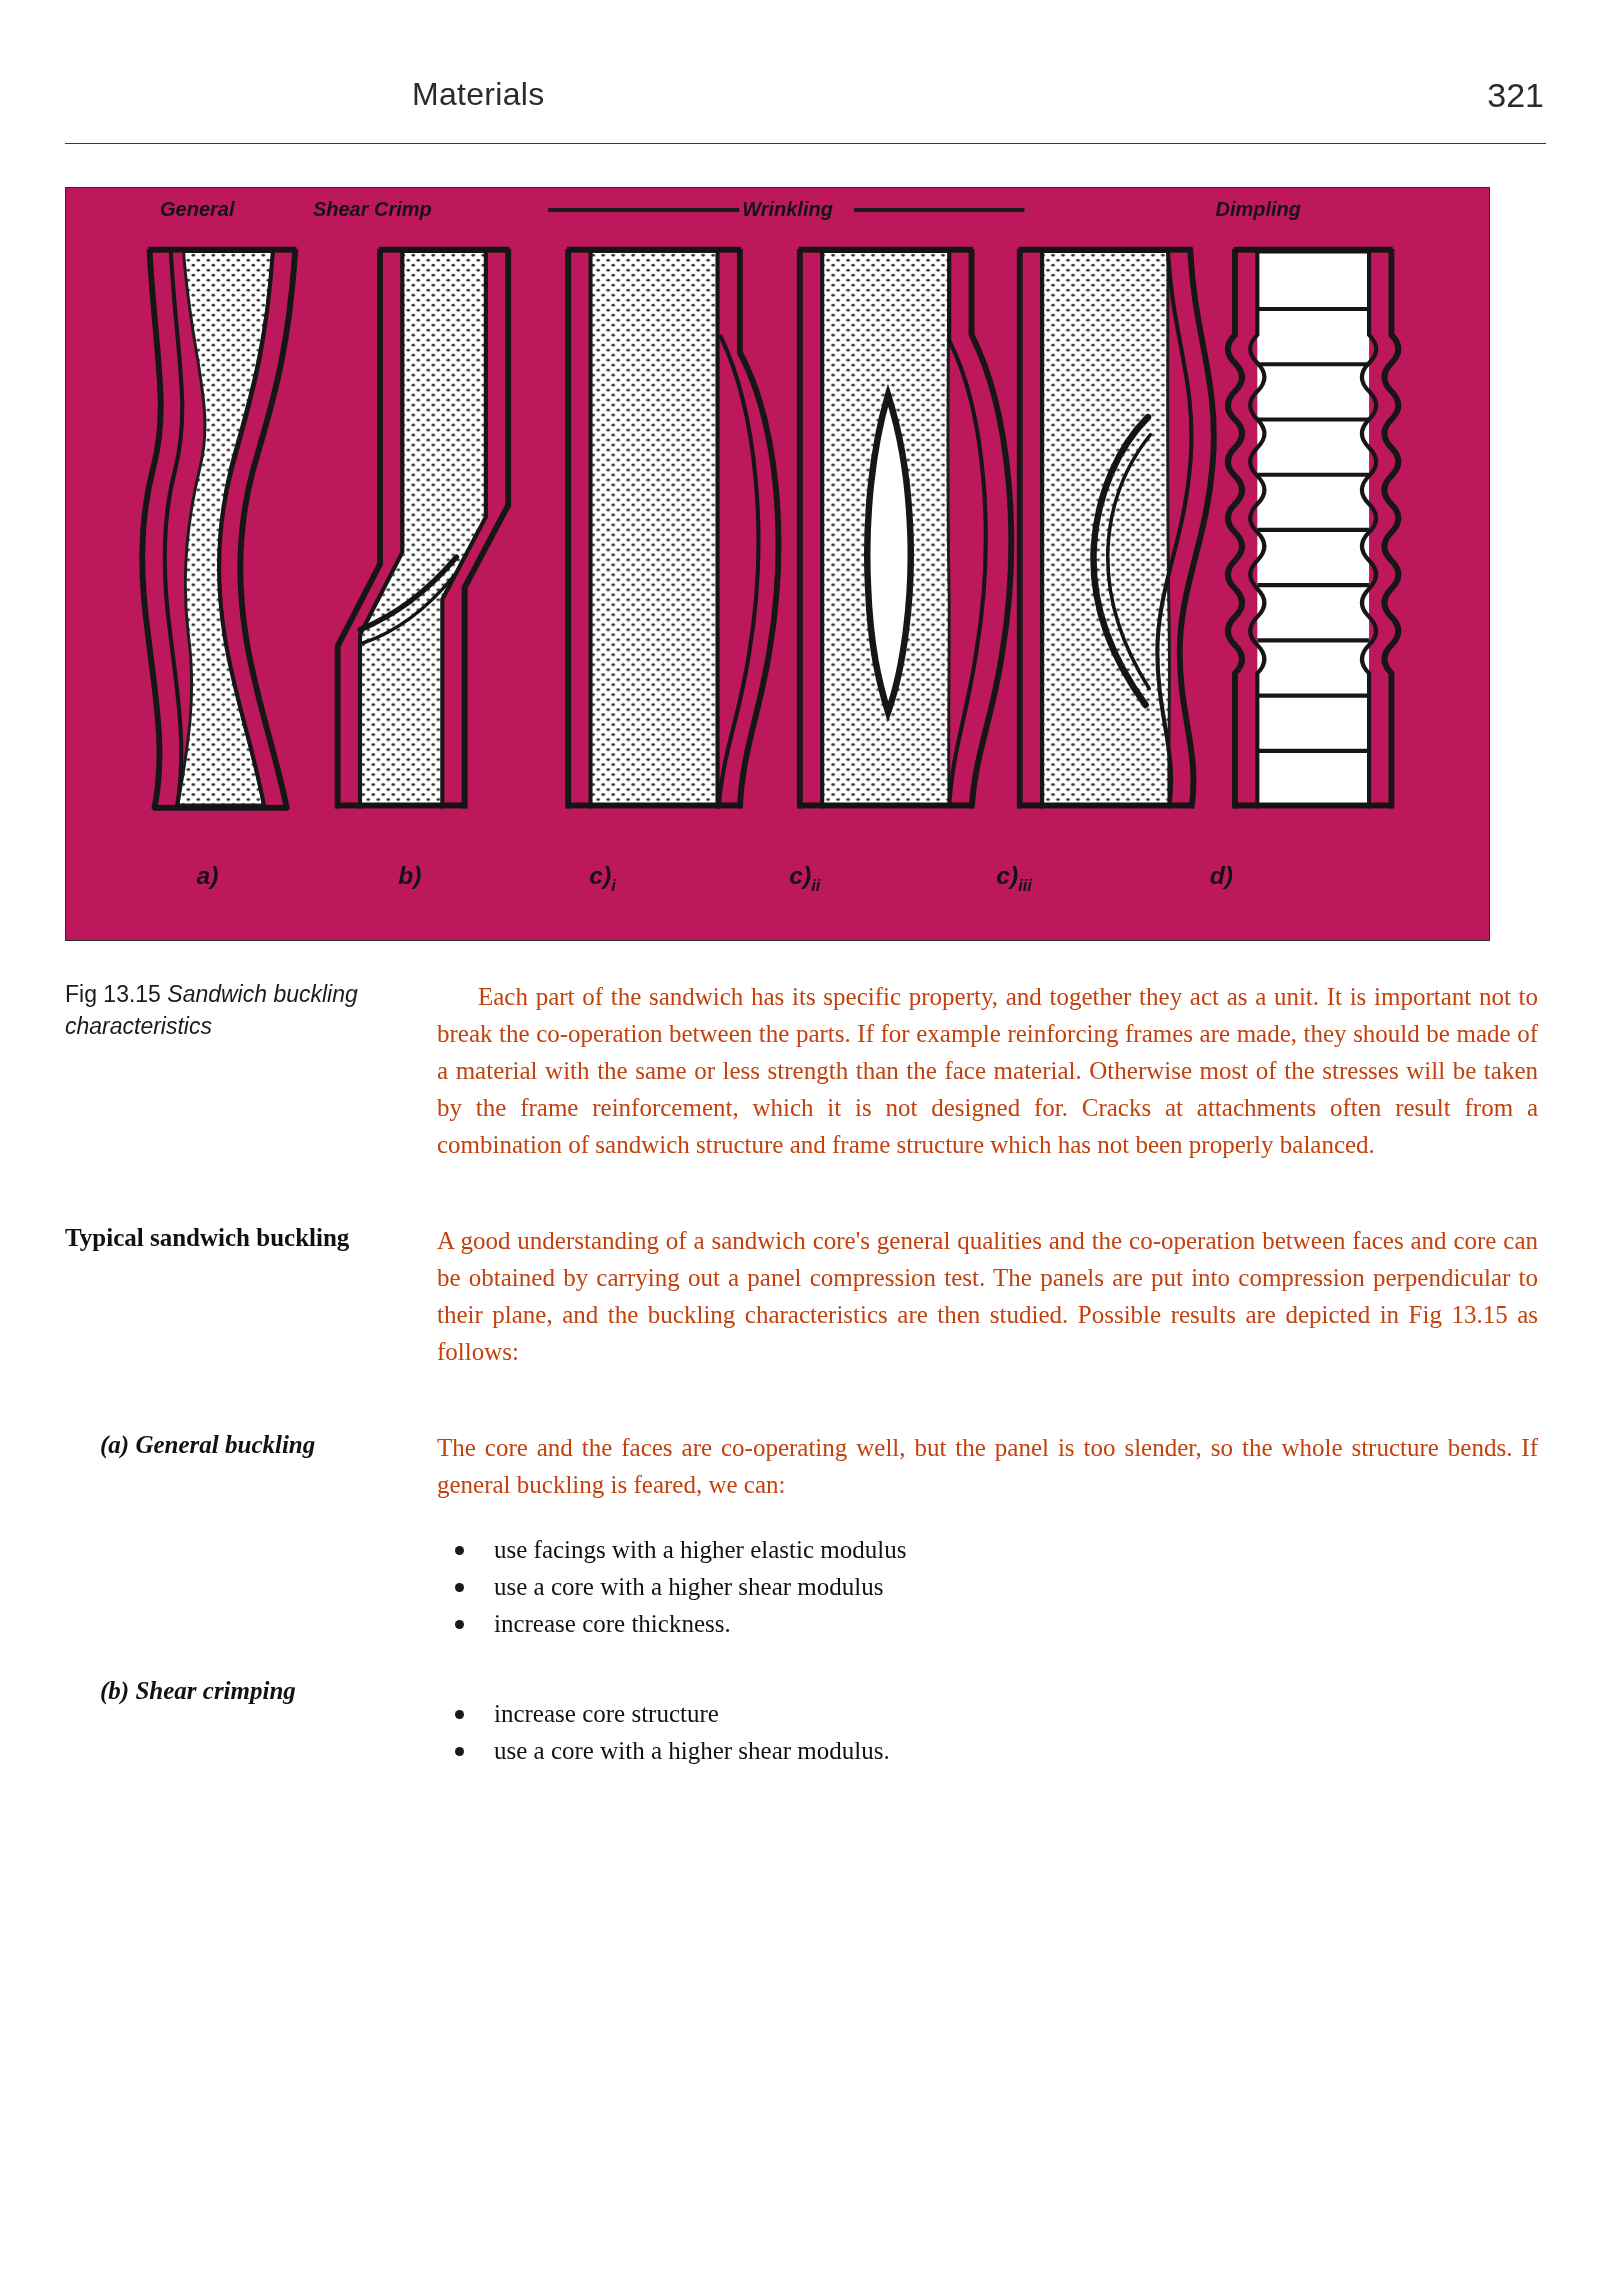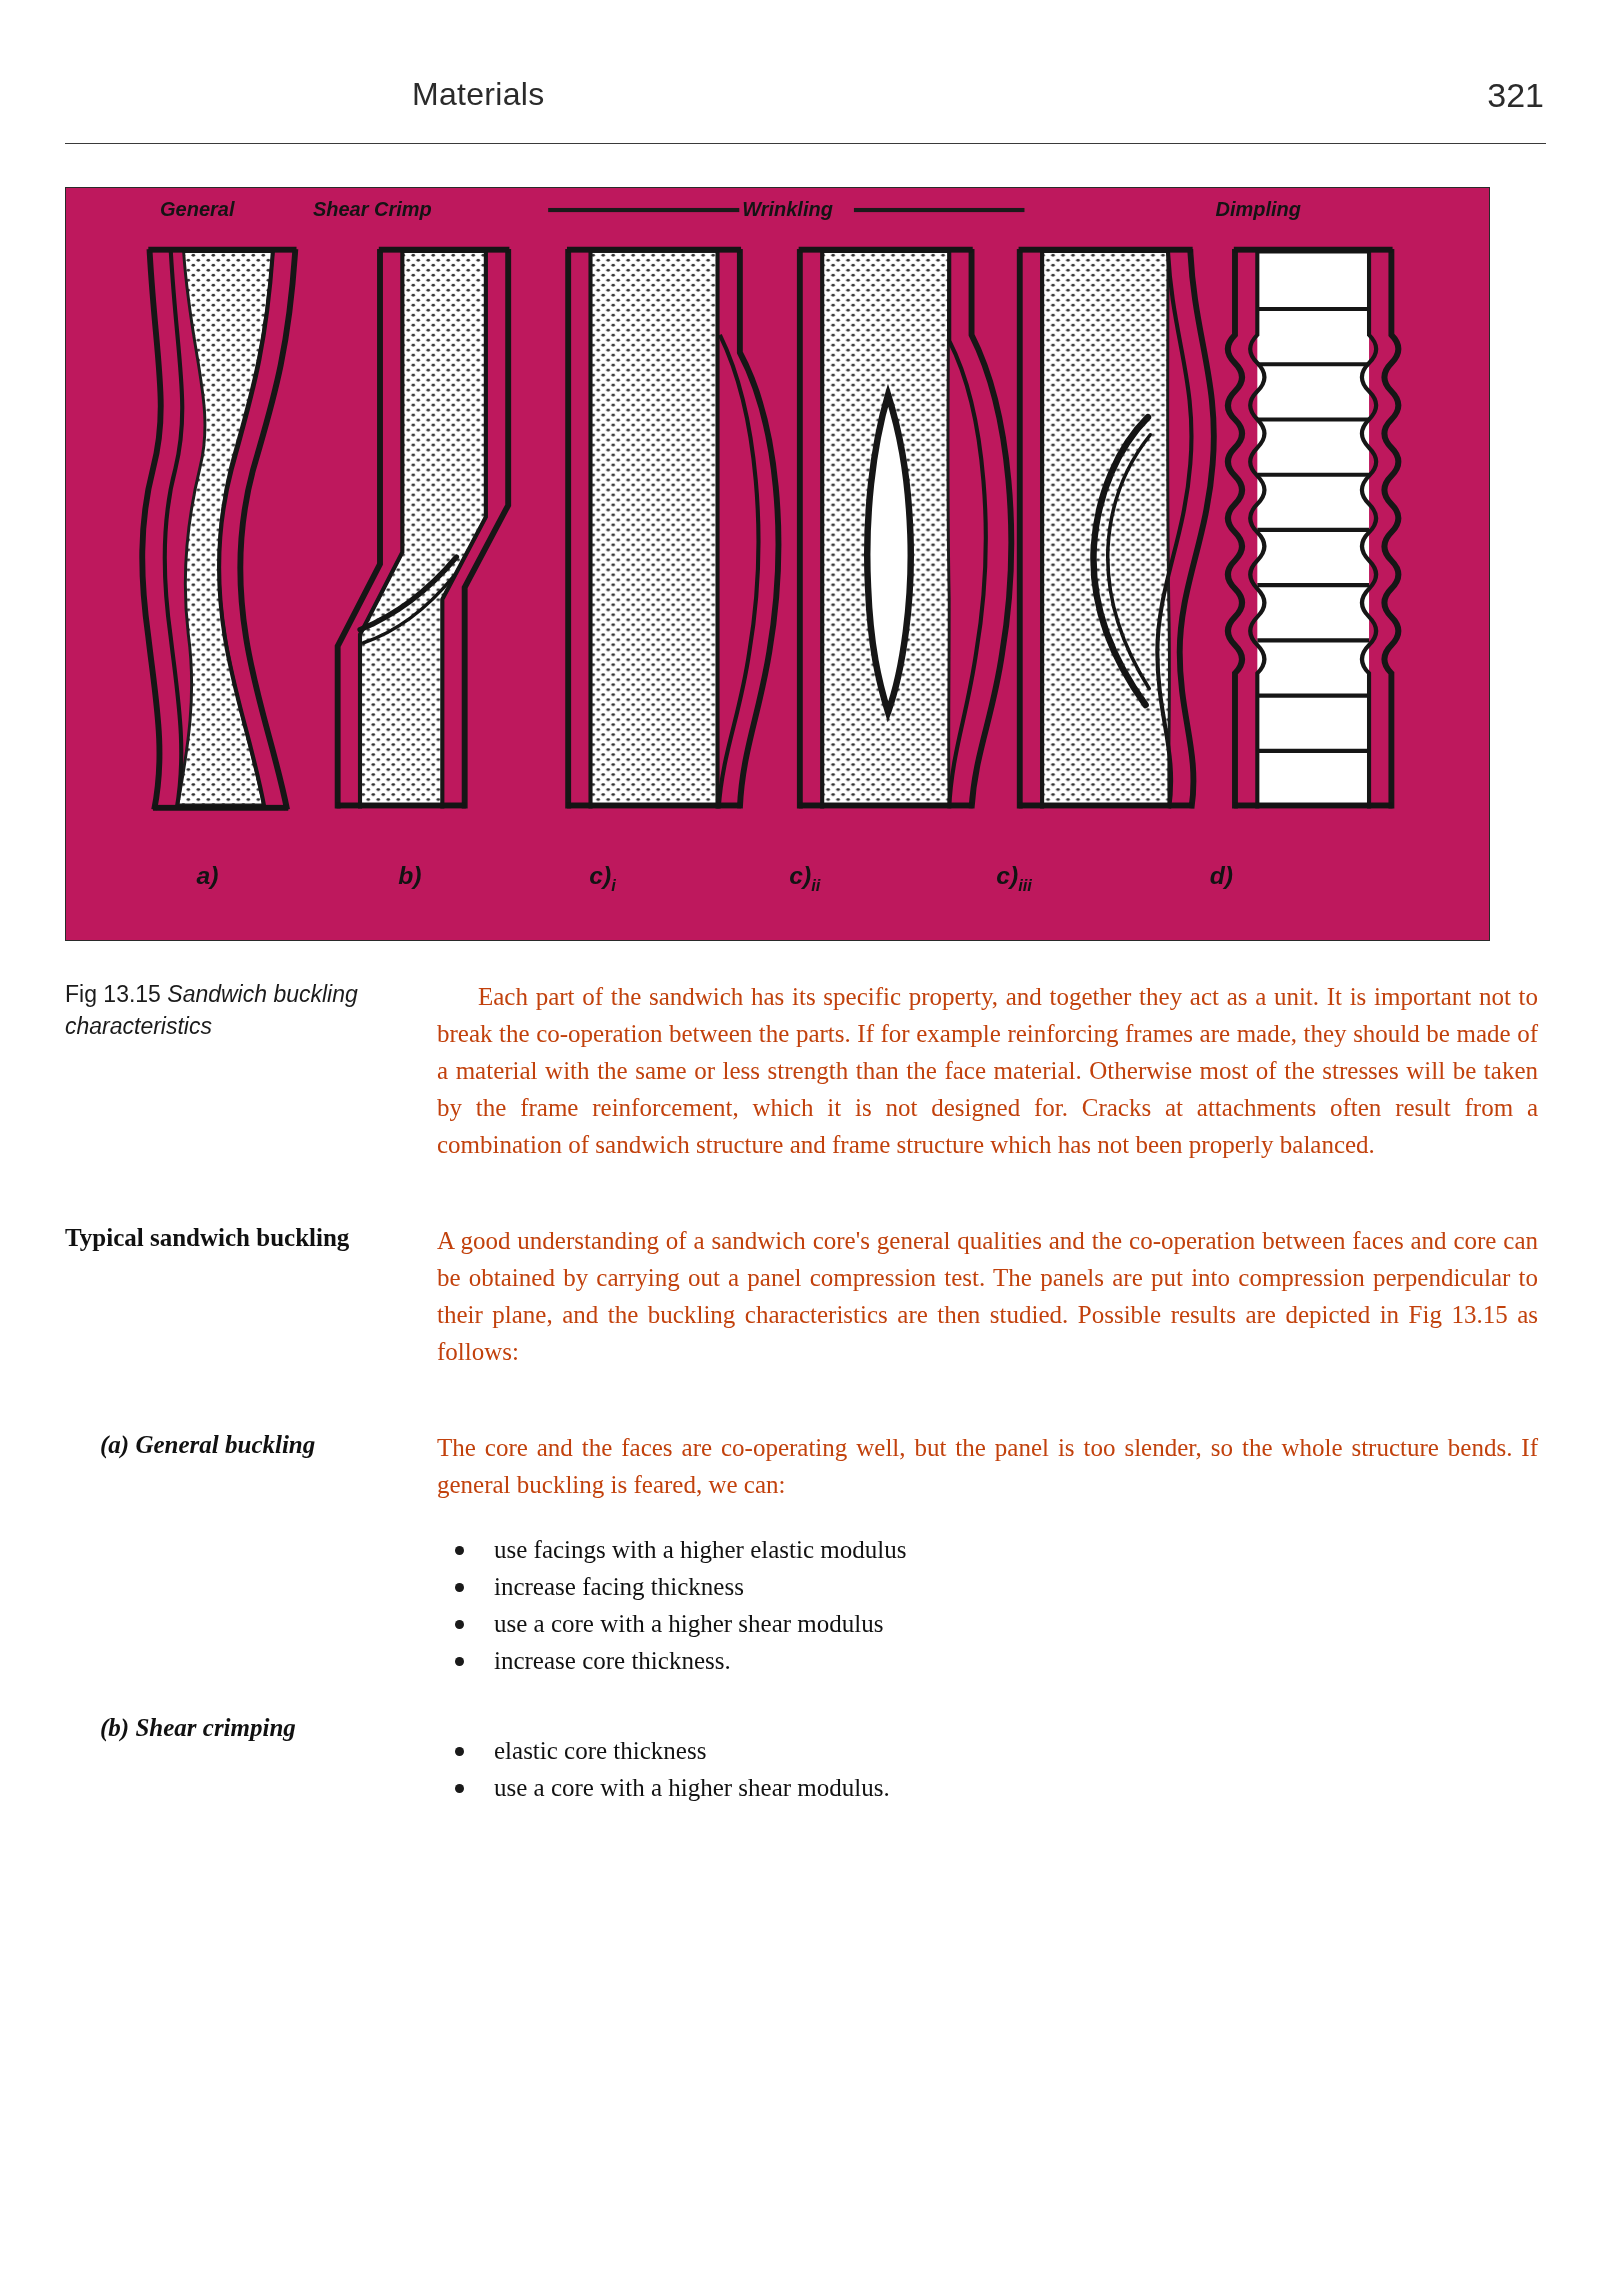--- a/index.html
+++ b/index.html
@@ -368,37 +368,36 @@
 
   <div class="row">
     <div class="margin-col">
       <div class="side-bolditalic">(a) General buckling</div>
     </div>
     <div class="text-col">
       <p class="body-par">The core and the faces are co-operating well, but the panel is too slender, so the whole structure bends. If general buckling is feared, we can:</p>
       <div class="gap-s"></div>
       <ul class="bullets">
         <li><span class="bullet-dot"></span><span>use facings with a higher elastic modulus</span></li>
-        <li><span class="bullet-dot"></span><span>increase facing thickness</span></li>
         <li><span class="bullet-dot"></span><span>use a core with a higher shear modulus</span></li>
         <li><span class="bullet-dot"></span><span>increase core thickness.</span></li>
       </ul>
     </div>
   </div>
 
   <div class="gap-m"></div>
 
   <div class="row">
     <div class="margin-col">
       <div class="side-bolditalic">(b) Shear crimping</div>
     </div>
     <div class="text-col">
       <div class="gap-s"></div>
       <ul class="bullets">
-        <li><span class="bullet-dot"></span><span>elastic core thickness</span></li>
+        <li><span class="bullet-dot"></span><span>increase core structure</span></li>
         <li><span class="bullet-dot"></span><span>use a core with a higher shear modulus.</span></li>
       </ul>
     </div>
   </div>
 
   <div class="gap-m"></div>
 
 
 </div>
 

